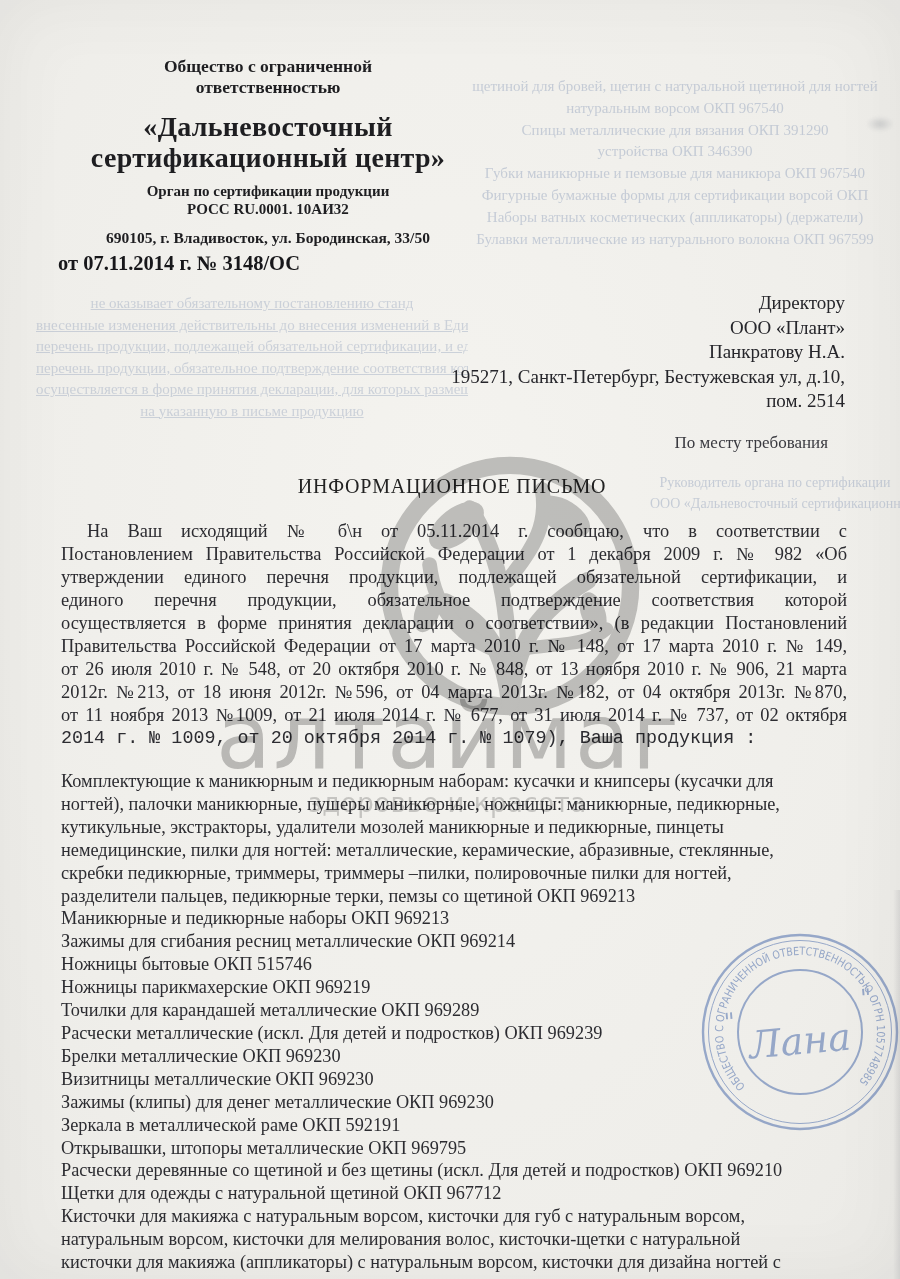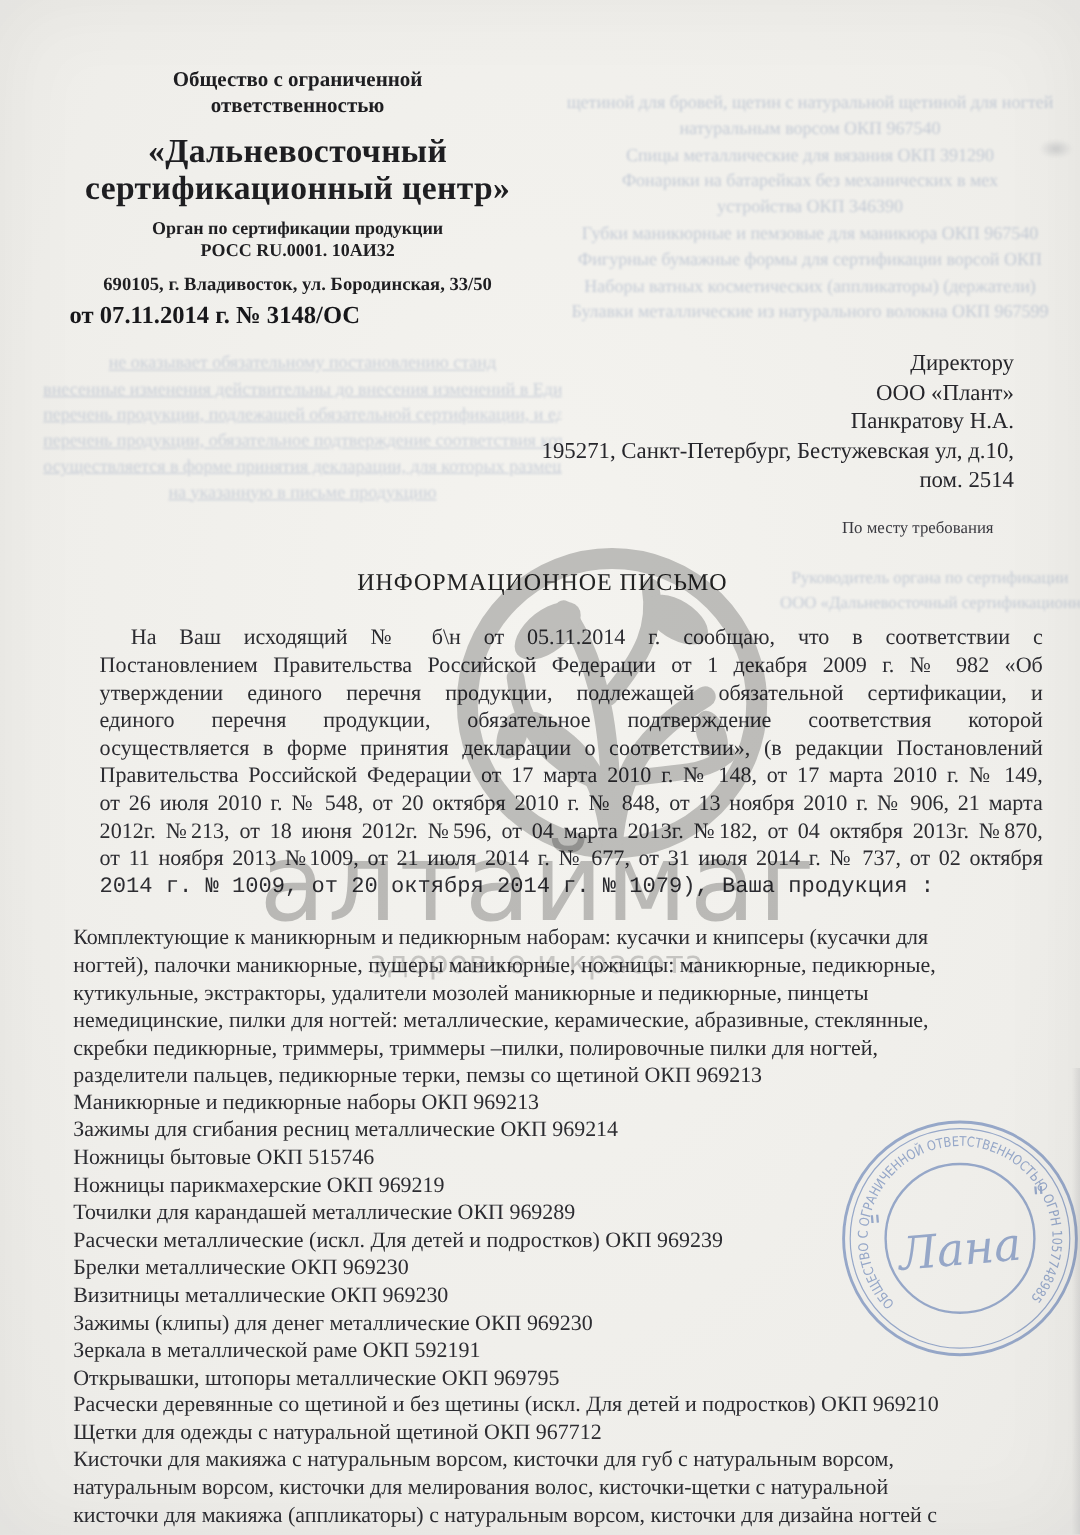--- a/index.html
+++ b/index.html
@@ -11,32 +11,32 @@
     font-family:"Liberation Serif", serif;
   }
   .abs{position:absolute;}
   
   .bleed{color:rgba(136,152,184,.42);filter:blur(.7px);font-size:15px;z-index:0;text-align:center;}
   .bleed .bl-line{white-space:nowrap;overflow:hidden;}
   .bleed-top{left:452px;top:76px;width:446px;line-height:21.8px;}
   .bleed-left{left:36px;top:293px;width:432px;line-height:21.5px;color:rgba(140,155,185,.38);text-decoration:underline;}
   .bleed-sig{left:650px;top:472px;width:250px;line-height:21px;font-size:14px;}
   
-  .letterhead{left:48px;top:56px;width:400px;text-align:center;color:#1e1e21;z-index:2;}
+  .letterhead{left:68px;top:56px;width:400px;text-align:center;color:#1e1e21;z-index:2;}
   .lh-orgtype{font-weight:bold;font-size:17.5px;line-height:21px;}
   .lh-orgname{font-weight:bold;font-size:28px;line-height:31px;margin-top:13px;letter-spacing:.3px;}
   .lh-certbody{font-weight:bold;font-size:15px;line-height:17.5px;margin-top:10px;}
   .lh-address{font-weight:bold;font-size:15.5px;margin-top:11px;}
   .ref-line{left:58px;top:252px;font-weight:bold;font-size:20.5px;color:#17171a;z-index:2;}
   
   .addressee{right:55px;top:291px;text-align:right;font-size:19px;line-height:24.6px;color:#26262b;z-index:2;}
-  .delivery{right:72px;top:433px;font-size:14px;color:#3a3a40;z-index:2;}
+  .delivery{right:72px;top:433px;font-size:17px;color:#3a3a40;z-index:2;}
   
   .title{left:0;top:475px;width:904px;text-align:center;font-size:20px;letter-spacing:.8px;color:#222;z-index:2;}
-  .para{left:61px;top:520px;width:786px;font-size:18.4px;line-height:23px;color:#2c2c31;z-index:2;margin-left:22px;}
+  .para{left:61px;top:520px;width:786px;font-size:18.4px;line-height:23px;color:#2c2c31;z-index:2;}
   .para div.line{text-align:justify;text-align-last:justify;}
   .para div.line:first-of-type{text-indent:26px;}
   .para div.line:last-of-type{text-align:right;text-align-last:left;font-family:Liberation Mono, monospace;}
   .products{left:61px;top:770px;width:795px;font-size:18.3px;line-height:22.9px;color:#2c2c31;z-index:2;}
   .products div.line{white-space:nowrap;}
   
   .wm{z-index:3;mix-blend-mode:multiply;pointer-events:none;}
   .wm-logo{left:376px;top:452px;width:268px;height:268px;opacity:.5;}
   .wm-brand{left:216px;top:692px;font-family:"DejaVu Sans",sans-serif;font-weight:normal;
             font-size:90px;letter-spacing:2px;color:#9c9c9c;opacity:.6;line-height:1;}
@@ -53,21 +53,20 @@
 </head>
 <body>
 
 <div class="page">
 
   <div class="abs bleed bleed-top">
 
   <div class="bl-line">щетиной для бровей, щетин с натуральной щетиной для ногтей</div>
       <div class="bl-line">натуральным ворсом ОКП 967540</div>
       <div class="bl-line">Спицы металлические для вязания ОКП 391290</div>
-      <div class="bl-line">Фонарики на батарейках без механических в мех</div>
       <div class="bl-line">устройства ОКП 346390</div>
       <div class="bl-line">Губки маникюрные и пемзовые для маникюра ОКП 967540</div>
       <div class="bl-line">Фигурные бумажные формы для сертификации ворсой ОКП</div>
       <div class="bl-line">Наборы ватных косметических (аппликаторы) (держатели)</div>
       <div class="bl-line">Булавки металлические из натурального волокна ОКП 967599</div>
     </div>
   <div class="abs bleed bleed-left">
 
   <div class="bl-line">не оказывает обязательному постановлению станд</div>
       <div class="bl-line">внесенные изменения действительны до внесения изменений в Единый</div>

